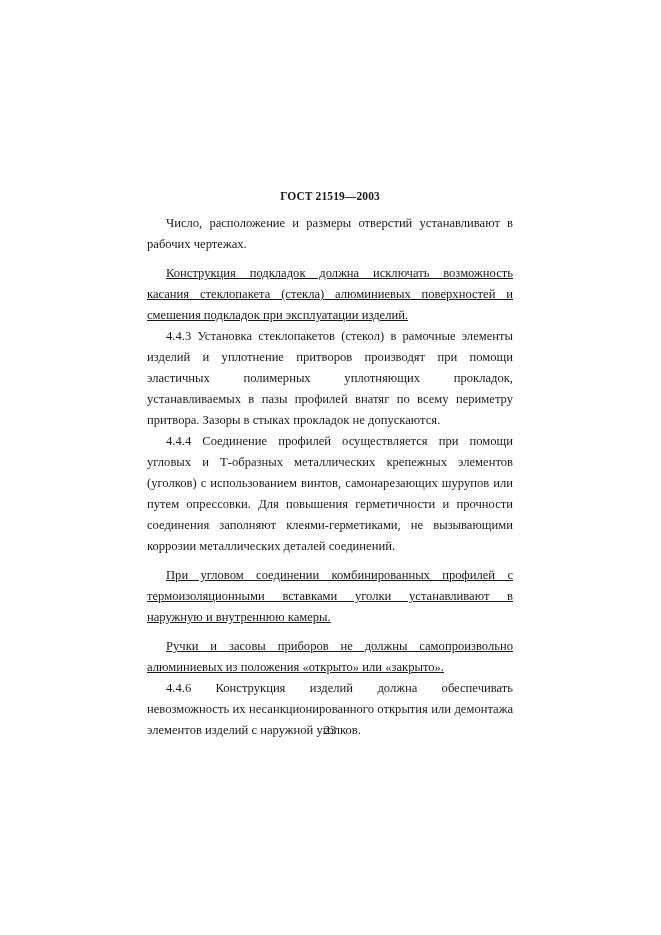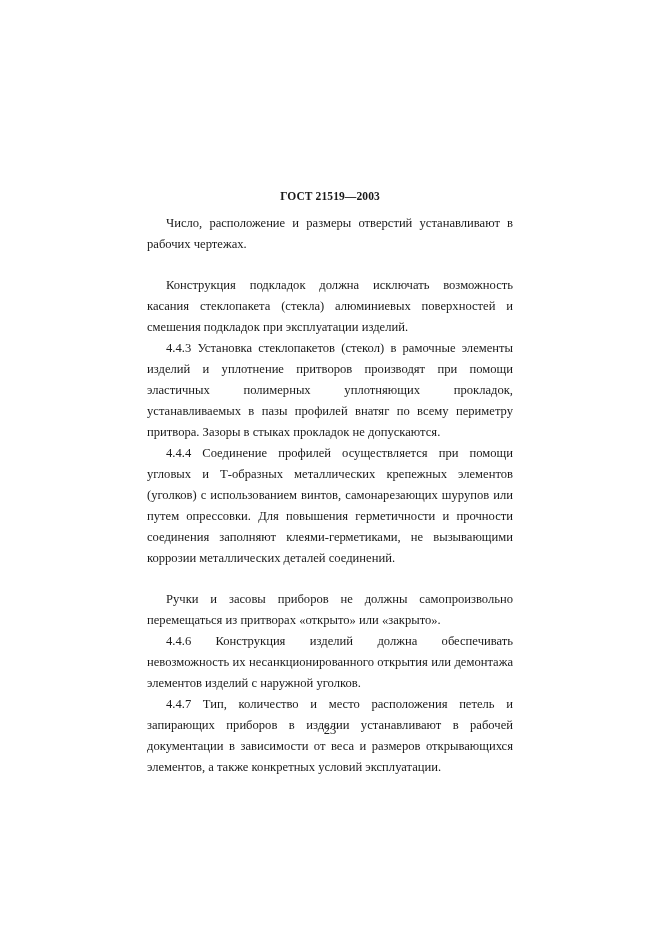--- a/index.html
+++ b/index.html
@@ -10,36 +10,36 @@
   .page { position: absolute; left: 0; top: 0; width: 661px; height: 935px; }
   .header {
     position: absolute; top: 190px; left: 147px; width: 366px; text-align: center;
     font-weight: bold; font-size: 11.5px; letter-spacing: 0.1px;
   }
   .body-text {
     position: absolute; top: 213px; left: 147px; width: 366px;
     font-size: 12.6px; line-height: 21px; text-align: justify;
   }
   .body-text p { margin: 0; text-indent: 19px; }
-  .body-text p.gap { margin-top: 20px; }
+  .body-text p.gap { margin-top: 8px; text-decoration: underline; }
   .page-number {
     position: absolute; top: 723px; left: 147px; width: 366px; text-align: center;
     font-size: 12.6px;
   }
 </style>
 </head>
 <body>
 
 <div class="page">
   <div class="header">ГОСТ 21519—2003</div>
 
   <div class="body-text">
     <p>Число, расположение и размеры отверстий устанавливают в рабочих чертежах.</p>
     <p class="gap">Конструкция подкладок должна исключать возможность касания стеклопакета (стекла) алюминиевых поверхностей и смешения подкладок при эксплуатации изделий.</p>
     <p>4.4.3 Установка стеклопакетов (стекол) в рамочные элементы изделий и уплотнение притворов производят при помощи эластичных полимерных уплотняющих прокладок, устанавливаемых в пазы профилей внатяг по всему периметру притвора. Зазоры в стыках прокладок не допускаются.</p>
     <p>4.4.4 Соединение профилей осуществляется при помощи угловых и Т-образных металлических крепежных элементов (уголков) с использованием винтов, самонарезающих шурупов или путем опрессовки. Для повышения герметичности и прочности соединения заполняют клеями-герметиками, не вызывающими коррозии металлических деталей соединений.</p>
-    <p class="gap">Ручки и засовы приборов не должны самопроизвольно перемещаться из притворах «открыто» или «закрыто».</p>
+    <p class="gap">При угловом соединении комбинированных профилей с термоизоляционными вставками уголки устанавливают в наружную и внутреннюю камеры.</p>
+    <p class="gap">Ручки и засовы приборов не должны самопроизвольно алюминиевых из положения «открыто» или «закрыто».</p>
     <p>4.4.6 Конструкция изделий должна обеспечивать невозможность их несанкционированного открытия или демонтажа элементов изделий с наружной уголков.</p>
-    <p>4.4.7 Тип, количество и место расположения петель и запирающих приборов в изделии устанавливают в рабочей документации в зависимости от веса и размеров открывающихся элементов, а также конкретных условий эксплуатации.</p>
   </div>
 
   <div class="page-number">23</div>
 </div>
 
 </body></html>

